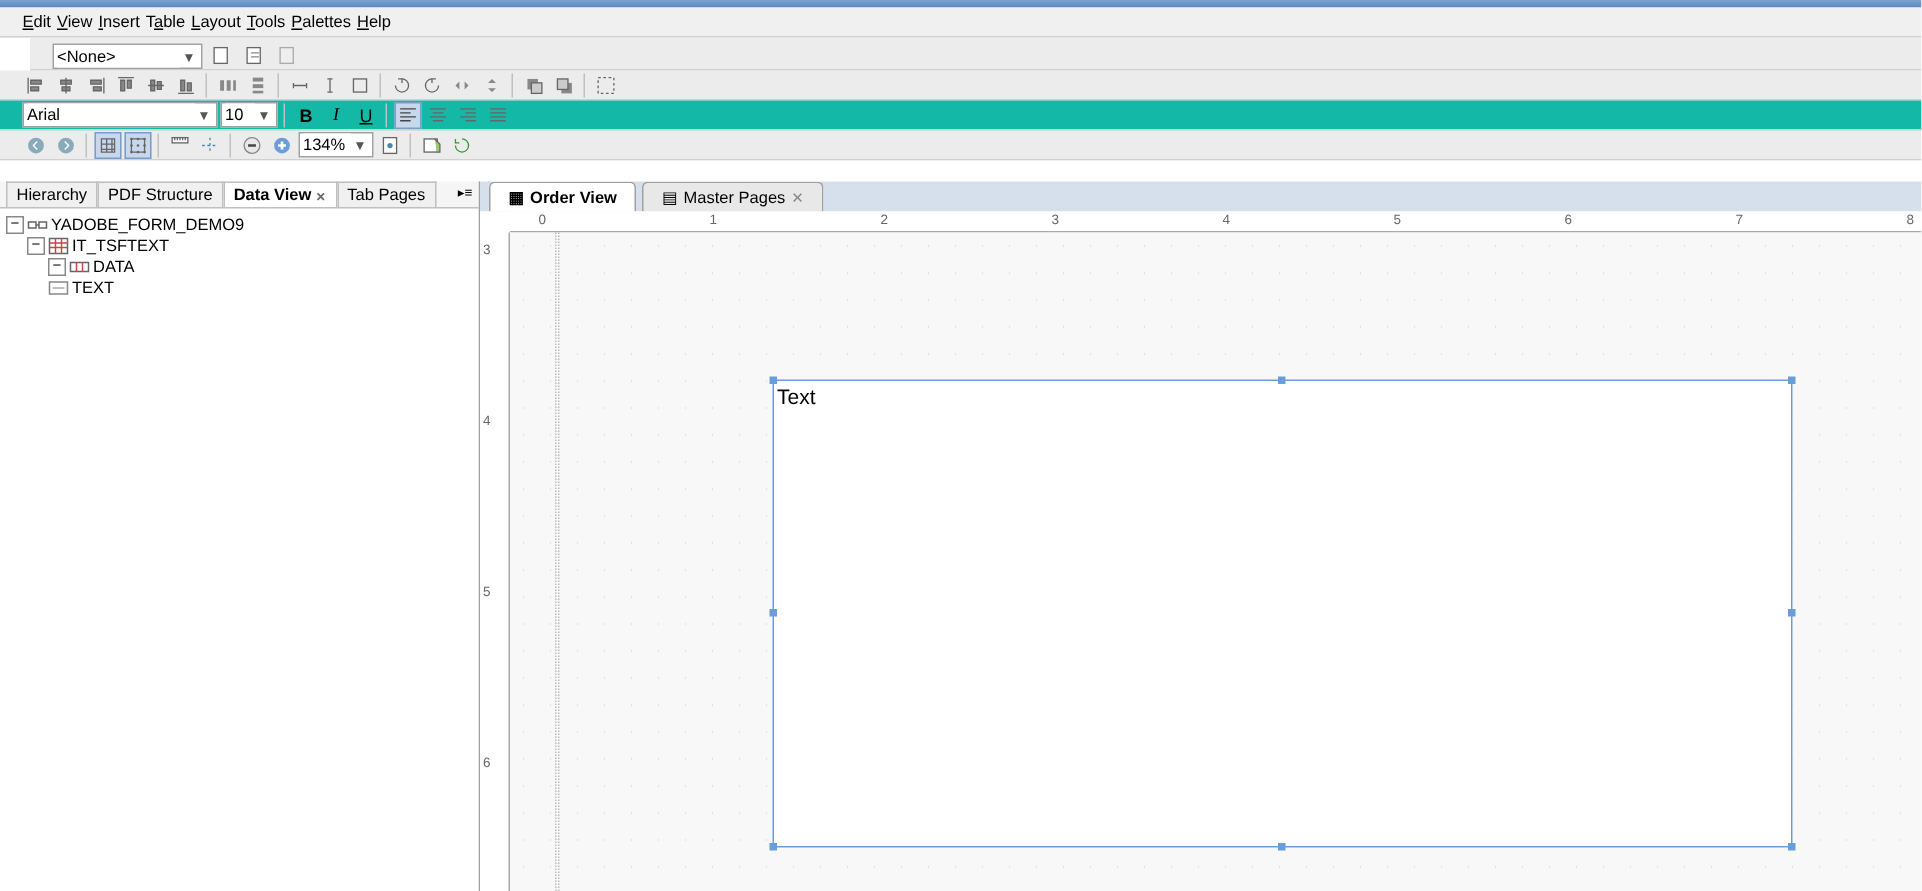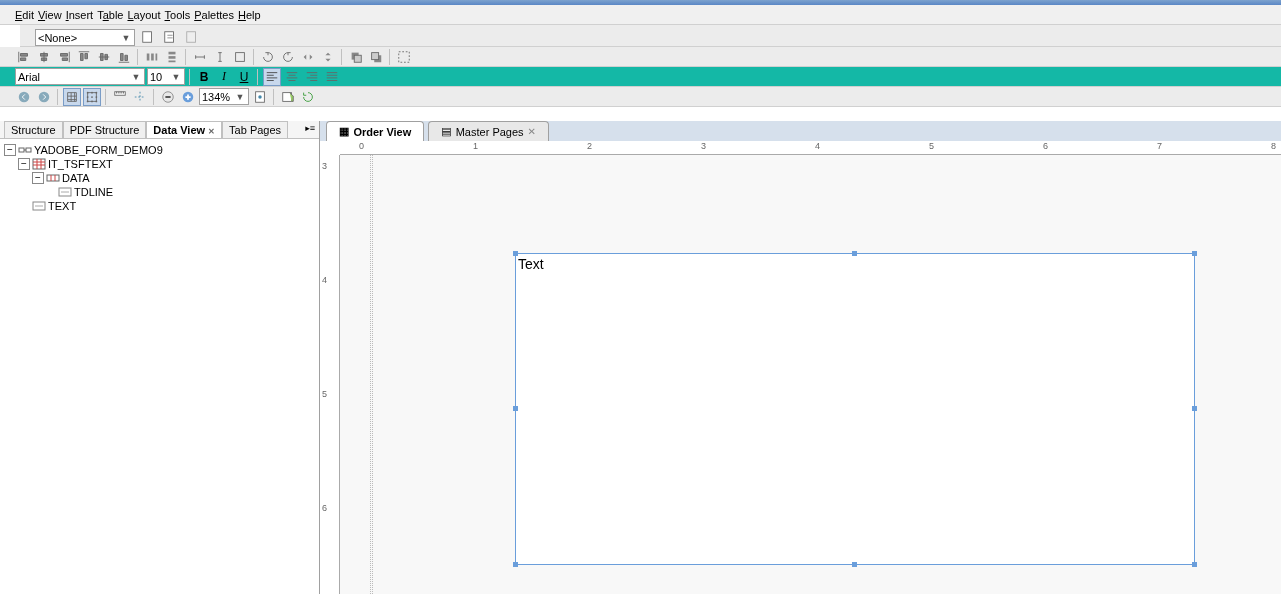--- a/index.html
+++ b/index.html
@@ -317,21 +317,21 @@
     </div>
 </div>
 
 <div class="toolbar5"></div>
 
 <div class="main">
   <div class="leftpanel">
     <div class="lefttabs">
       <div style="width:4px"></div>
       <div class="ftab">
-          <span>Structure</span>
+          <span>Hierarchy</span>
         </div>
       <div class="ftab">
           <span>PDF Structure</span>
         </div>
       <div class="ftab active">
           <span>Data View</span>
           <span class="closex">✕</span>
         </div>
       <div class="ftab">
           <span>Tab Pages</span>
@@ -362,29 +362,20 @@
         </div>
       <div class="treenode" style="padding-left:30px">
           <span class="exp">−</span>
           <span class="ic">
             <svg viewBox="0 0 14 12">
               <rect x="1" y="3" width="12" height="6" fill="#fff" stroke="#666"></rect>
               <path d="M5 3v6M9 3v6" stroke="#c44"></path>
             </svg>
           </span>
           <span>DATA</span>
-        </div>
-      <div class="treenode" style="padding-left:56px">
-          <span class="ic">
-            <svg viewBox="0 0 14 12">
-              <rect x="1" y="2" width="12" height="8" fill="#fff" stroke="#888"></rect>
-              <path d="M3 6h8" stroke="#aaa"></path>
-            </svg>
-          </span>
-          <span>TDLINE</span>
         </div>
       <div class="treenode" style="padding-left:30px">
           <span class="ic">
             <svg viewBox="0 0 14 12">
               <rect x="1" y="2" width="12" height="8" fill="#fff" stroke="#888"></rect>
               <path d="M3 6h8" stroke="#aaa"></path>
             </svg>
           </span>
           <span>TEXT</span>
         </div>

